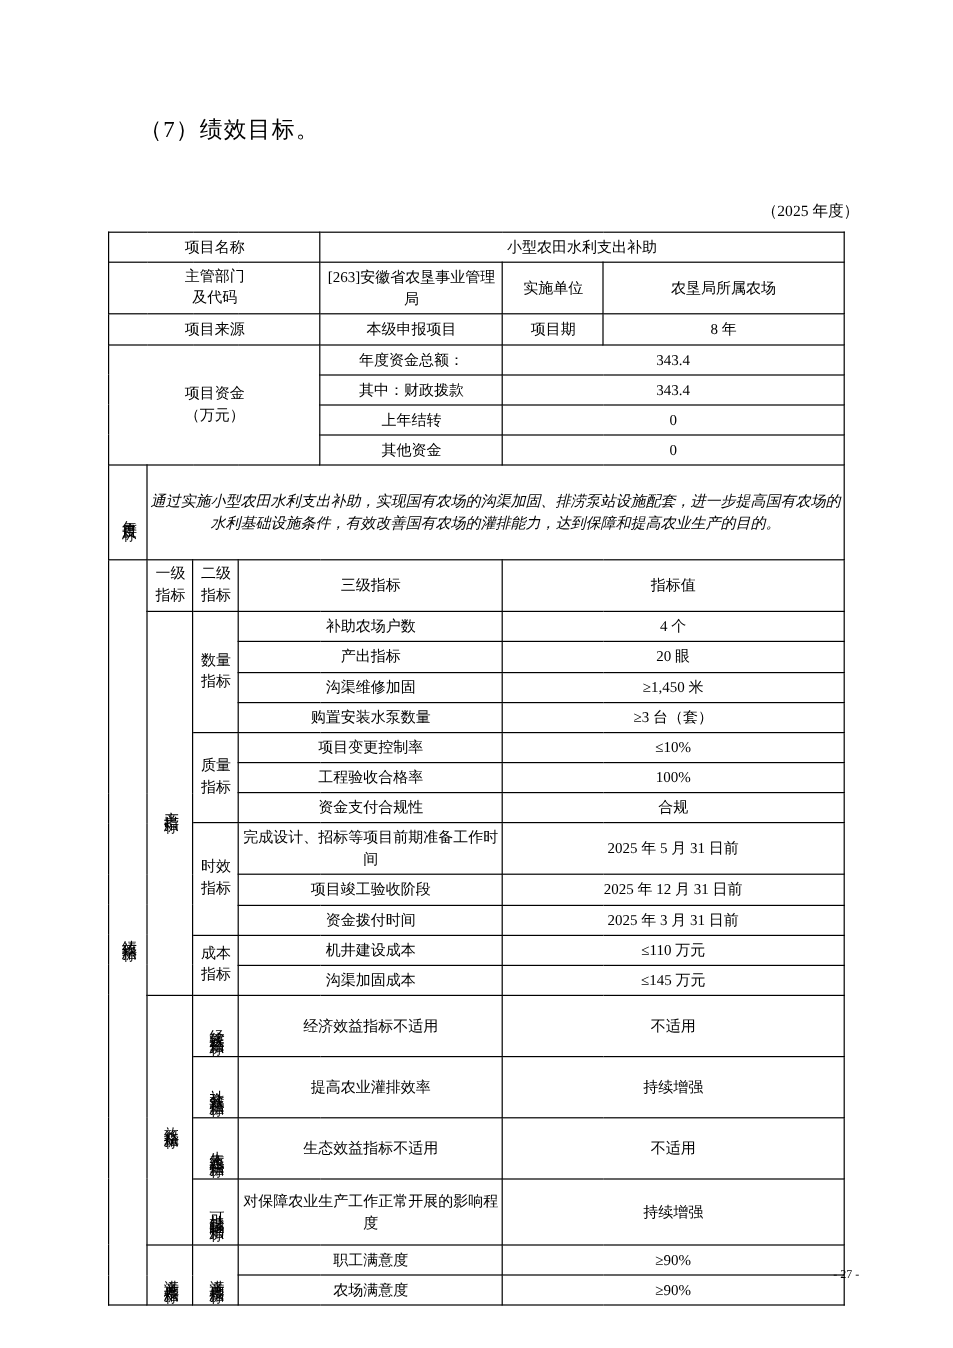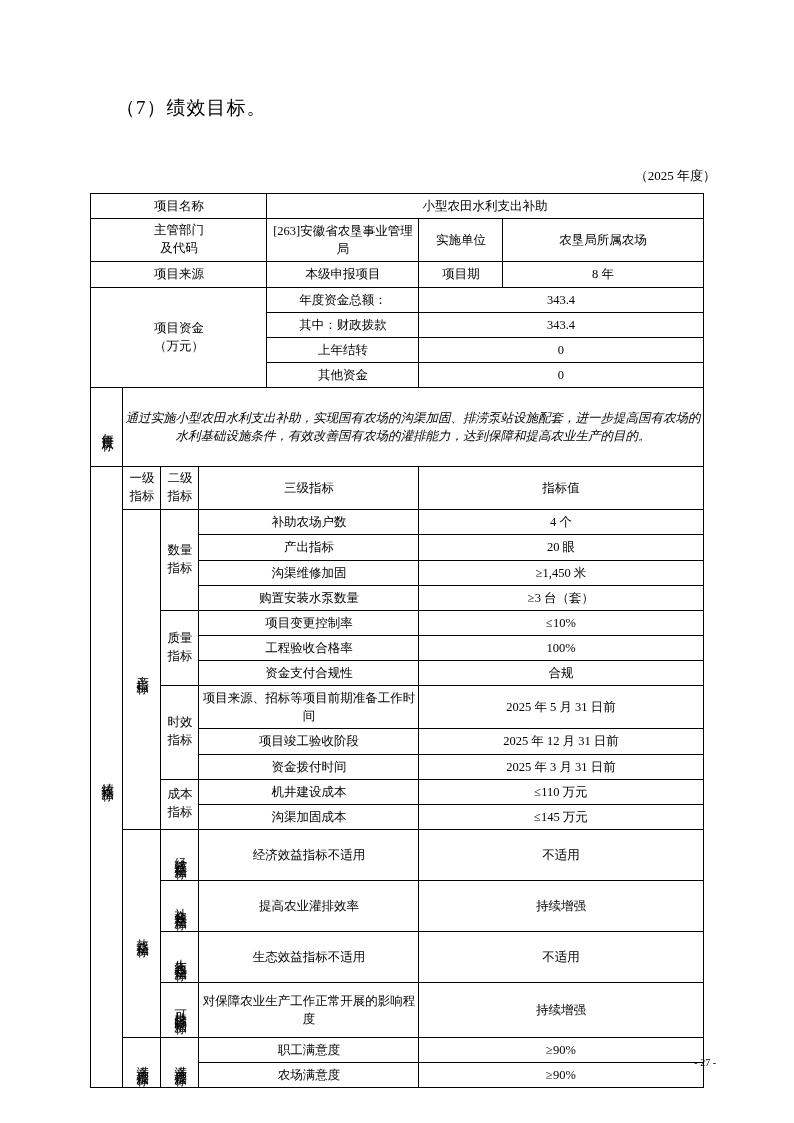--- a/index.html
+++ b/index.html
@@ -201,21 +201,21 @@
         <td colspan="2" class="left">工程验收合格率</td>
         <td colspan="2">100%</td>
       </tr>
       <tr>
         <td colspan="2" class="left">资金支付合规性</td>
         <td colspan="2">合规</td>
       </tr>
 
       <tr>
         <td rowspan="3" class="two-line">时效<br>指标</td>
-        <td colspan="2" class="left">项目来源、招标等项目前期准备工作时间</td>
+        <td colspan="2" class="left">完成设计、招标等项目前期准备工作时间</td>
         <td colspan="2">2025 年 5 月 31 日前</td>
       </tr>
       <tr>
         <td colspan="2" class="left">项目竣工验收阶段</td>
         <td colspan="2">2025 年 12 月 31 日前</td>
       </tr>
       <tr>
         <td colspan="2" class="left">资金拨付时间</td>
         <td colspan="2">2025 年 3 月 31 日前</td>
       </tr>

